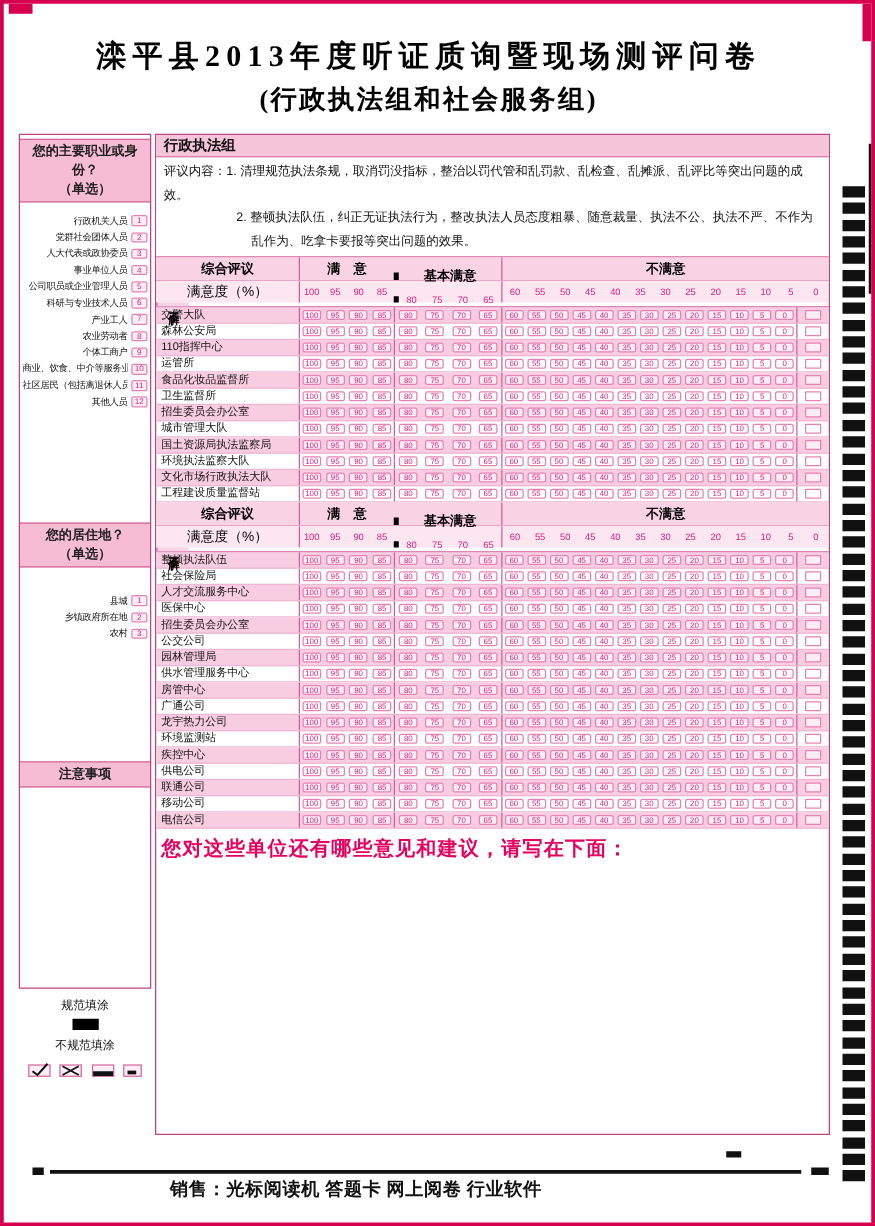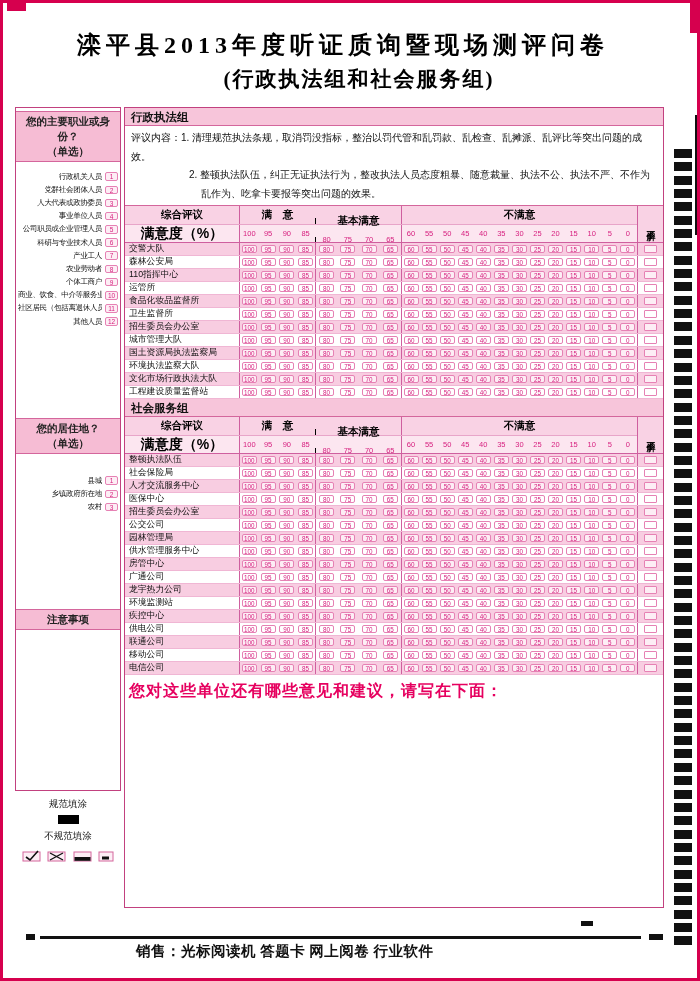--- a/index.html
+++ b/index.html
@@ -9,21 +9,21 @@
 
   
   .corner-tl { position:absolute; left:4px; top:0; width:19px; height:8px; background:#d6004e; }
   .corner-tr { position:absolute; left:687px; top:0; width:7px; height:30px; background:#d6004e; }
   .vbar-black { position:absolute; left:692px; top:112px; width:4px; height:120px; background:#111; }
 
   
   .title1 { position:absolute; left:0; top:26px; width:680px; text-align:center;
             font-family:"Liberation Serif","DejaVu Serif",serif; font-weight:bold;
             font-size:24px; letter-spacing:5px; color:#000; }
-  .title2 { position:absolute; left:16px; top:62px; width:680px; text-align:center;
+  .title2 { position:absolute; left:0; top:62px; width:680px; text-align:center;
             font-family:"Liberation Serif","DejaVu Serif",serif; font-weight:bold;
             font-size:21px; letter-spacing:2px; color:#000; }
 
   
   .sidebar { position:absolute; left:12px; top:104px; width:106px; height:684px;
              border:1px solid #c2417f; background:#fff; }
   .sband { position:absolute; left:0; width:104px; background:#f6bcd4;
            border-top:1px solid #d4669c; border-bottom:1px solid #d4669c;
            text-align:center; font-weight:bold; color:#222; }
   .sband .t1 { font-size:10.5px; line-height:15px; padding-top:2px; }
@@ -46,29 +46,29 @@
   .main { position:absolute; left:121px; top:104px; width:540px; height:801px;
           border:1px solid #c2417f; background:#fff; }
   .band { height:18px; background:#f7c5da; border-bottom:1px solid #d4669c;
           font-weight:bold; font-size:11.5px; line-height:18px; padding-left:6px; color:#111; }
   .content { padding:3px 6px 2px 6px; font-size:10px; line-height:18.5px; color:#111;
              border-bottom:1px solid #d4669c; background:#fff; }
   .cline .clabel { font-weight:normal; }
   .indent1 { padding-left:70px; text-indent:-12px; }
 
   
-  .thead { display:flex; border-bottom:1px solid #cf5f9f; }
+  .thead { display:flex; border-bottom:1px solid #cf5f9f;flex-direction:column; }
   .thead-left { flex:1; }
   .thead-r1 { display:flex; height:19px; background:#f9d2e4; border-bottom:1px solid #e8a5c9; }
   .thead-r2 { display:flex; height:17px; background:#fce6f0; }
   .hc { display:flex; align-items:center; justify-content:center; }
   .hc.hname { width:114px; font-weight:bold; font-size:10.5px; }
-  .thead-r2 .hc.hname { font-weight:bold; font-size:14px; }
+  .thead-r2 .hc.hname { font-weight:normal; font-size:11px; }
   .hc.hsat { width:76px; border-left:1px solid #cf5f9f; font-weight:bold; font-size:10.5px; }
-  .hc.hbasic { width:86px; border-left:1px solid #000000; font-weight:bold; font-size:10.5px;margin-top:12px; }
+  .hc.hbasic { width:86px; border-left:4px solid #000000; font-weight:bold; font-size:10.5px;margin-top:12px; }
   .hc.hunsat { flex:1; border-left:1px solid #cf5f9f; font-weight:bold; font-size:10.5px; }
   .pvals { justify-content:space-around; font-weight:normal !important; }
   .pvals span { font-size:7.5px; color:#d61e7e; width:16px; text-align:center; }
   .thead-unk { width:26px; border-left:1px solid #cf5f9f; display:flex; align-items:center;
                justify-content:center; writing-mode:vertical-rl; font-size:9px; font-weight:bold;
                letter-spacing:1px; background:#f9d2e4; }
   .tbody .trow { display:flex; height:13px; border-bottom:1px solid #f0b6d4; }
   .trow.pinkrow { background:#f8cde1; }
   .c { display:flex; align-items:center; }
   .c.name-c { width:114px; padding-left:4px; font-size:8.8px; color:#111; overflow:hidden; white-space:nowrap; }
@@ -654,21 +654,20 @@
             <span class="bubble">10</span>
             <span class="bubble">5</span>
             <span class="bubble">0</span>
           </div>
           <div class="c unk">
             <span class="unkbox"></span>
           </div>
         </div>
       </div>
 
-    <div class="band">社会服务组</div>
 
     <div class="thead">
       <div class="thead-left">
         <div class="thead-r1">
           <div class="hc hname">综合评议</div>
           <div class="hc hsat">满　意</div>
           <div class="hc hbasic">基本满意</div>
           <div class="hc hunsat">不满意</div>
         </div>
         <div class="thead-r2">

